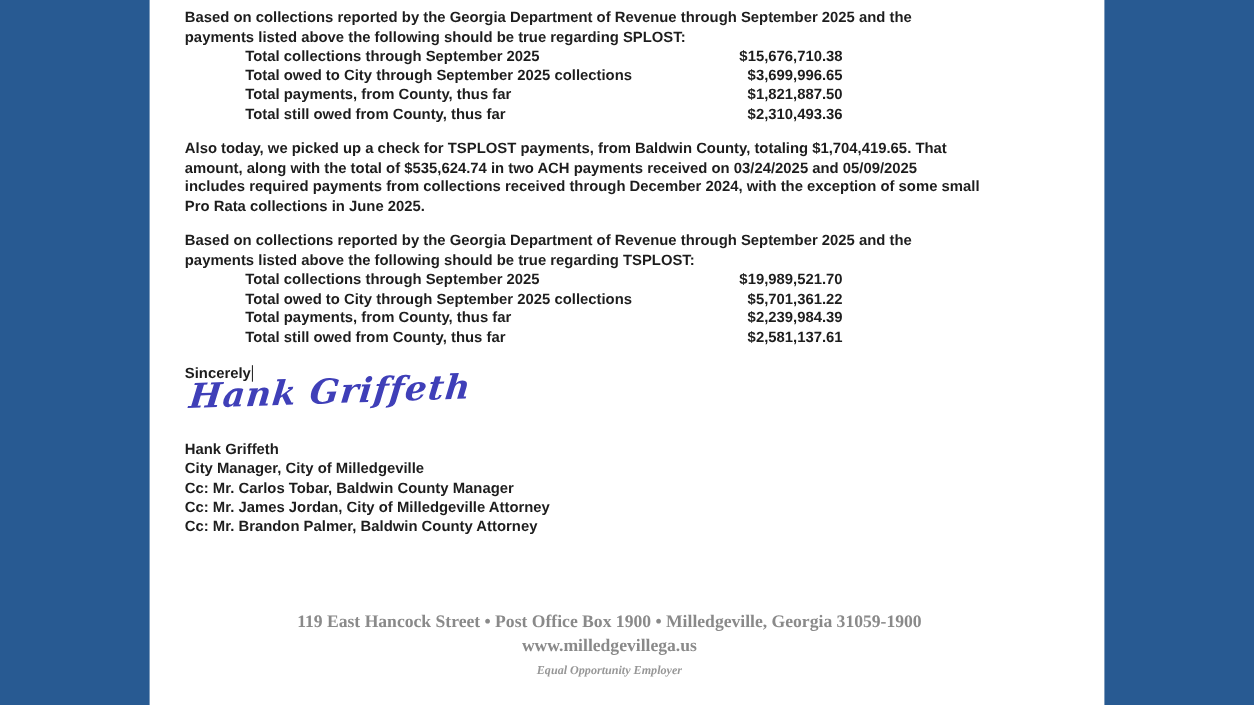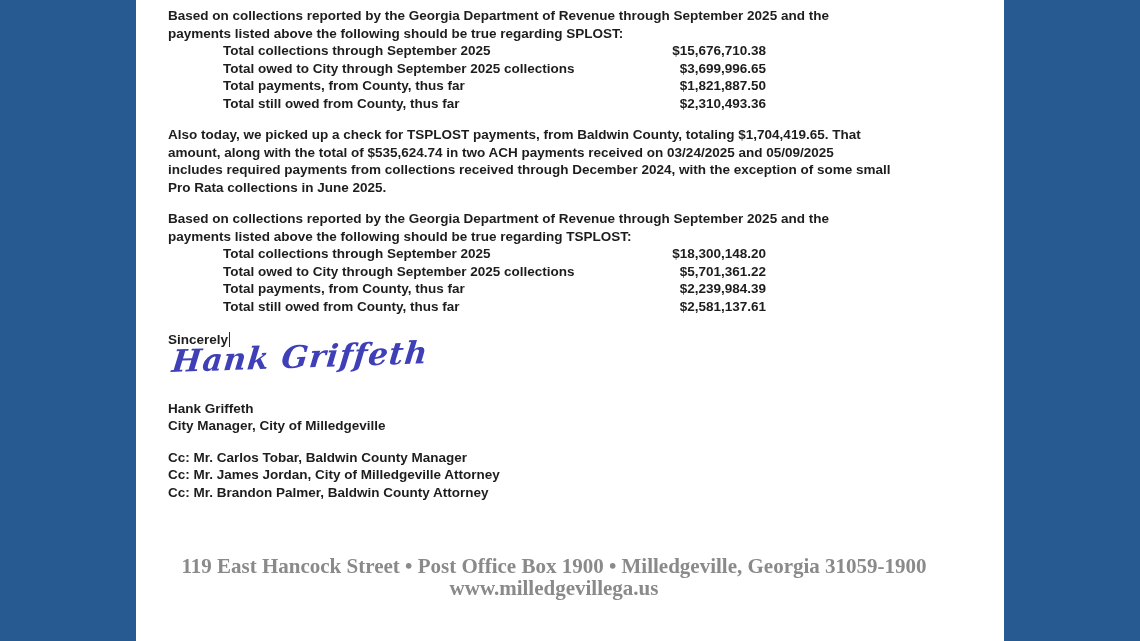--- a/index.html
+++ b/index.html
@@ -47,31 +47,31 @@
     margin-top: 2px;
     font-family: "DejaVu Serif", serif;
     font-style: italic;
     font-size: 31px;
     letter-spacing: 1px;
     color: #3f3fb8;
     transform: skewX(-8deg) rotate(-2deg);
     transform-origin: left bottom;
     white-space: nowrap;
   }
-  .cc-block { margin-top: 14px; }
+  .cc-block { }
   .footer {
     position: absolute;
     left: 0; top: 555px;
     width: 100%;
     text-align: center;
     transform: translateX(-16px);
     font-family: "Liberation Serif", serif;
     color: #8a8a8a;
   }
-  .footer-line { font-size: 21px; line-height: 22px; }
+  .footer-line { font-size: 16px; line-height: 22px; }
   .footer-eoe {
     font-size: 11px; line-height: 16px;
     font-style: italic;
     margin-top: 3px;
     color: #979797;
   }
 </style>
 </head>
 <body style="background: rgb(40, 90, 146);">
 
@@ -105,21 +105,21 @@
 amount, along with the total of $535,624.74 in two ACH payments received on 03/24/2025 and 05/09/2025
 includes required payments from collections received through December 2024, with the exception of some small
 Pro Rata collections in June 2025.</p>
 
       <p>Based on collections reported by the Georgia Department of Revenue through September 2025 and the
 payments listed above the following should be true regarding TSPLOST:</p>
 
       <div class="amt-table gap-16">
         <div class="amt-row">
           <span class="amt-label">Total collections through September 2025</span>
-          <span class="amt-value">$18,300,148.20</span>
+          <span class="amt-value">$19,989,521.70</span>
         </div>
         <div class="amt-row">
           <span class="amt-label">Total owed to City through September 2025 collections</span>
           <span class="amt-value">$5,701,361.22</span>
         </div>
         <div class="amt-row">
           <span class="amt-label">Total payments, from County, thus far</span>
           <span class="amt-value">$2,239,984.39</span>
         </div>
         <div class="amt-row">
@@ -139,15 +139,16 @@
       <div class="cc-block">
         <div>Cc: Mr. Carlos Tobar, Baldwin County Manager</div>
         <div>Cc: Mr. James Jordan, City of Milledgeville Attorney</div>
         <div>Cc: Mr. Brandon Palmer, Baldwin County Attorney</div>
       </div>
     </div>
 
     <div class="footer">
       <div class="footer-line">119 East Hancock Street • Post Office Box 1900 • Milledgeville, Georgia 31059-1900</div>
       <div class="footer-line">www.milledgevillega.us</div>
+      <div class="footer-eoe">Equal Opportunity Employer</div>
     </div>
   </div>
 </div>
 
 </body></html>

